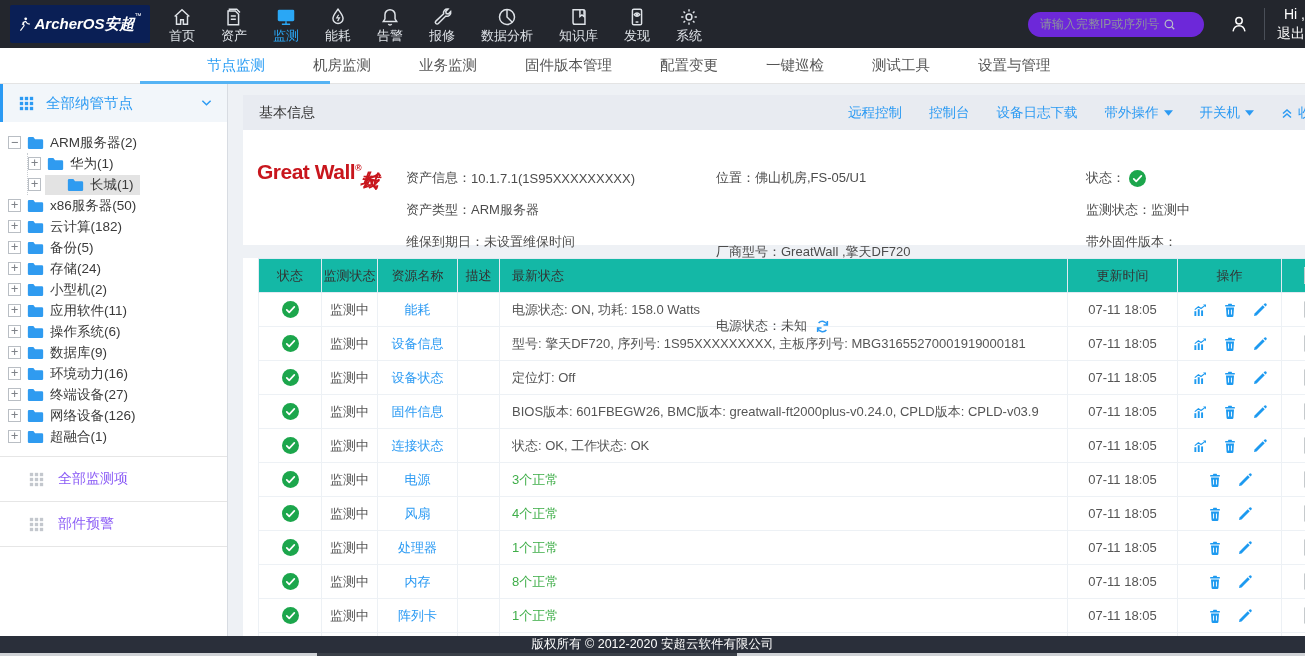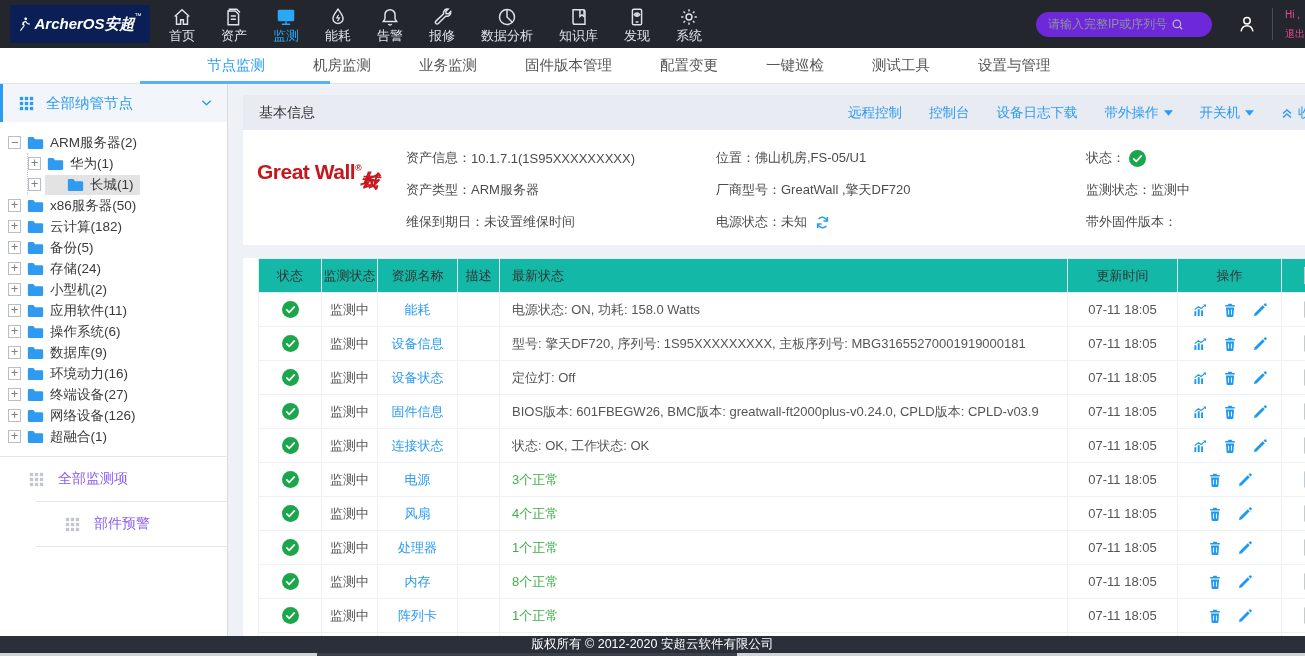--- a/index.html
+++ b/index.html
@@ -25,21 +25,21 @@
   .searchbox{width:156px;height:25px;background:#6d28d9;border-radius:13px;display:flex;
              align-items:center;padding:0 10px;}
   .searchbox input{background:transparent;border:0;outline:none;color:#cfd3da;font-size:12px;width:120px;
                    font-family:inherit;}
   .searchbox input::placeholder{color:#8d939d;}
   .search-ico{color:#b9bec7;cursor:pointer;}
   .search-ico svg{width:15px;height:15px;}
   .user-ico{margin:0 14px 0 24px;color:#fff;cursor:pointer;}
   .user-ico svg{width:22px;height:22px;}
   .topbar-div{width:1px;height:32px;background:#4a4f58;margin-right:12px;}
-  .greet{font-size:10px;color:#ec4899;line-height:19px;white-space:nowrap;}
+  .greet{font-size:14px;color:#ffffff;line-height:19px;white-space:nowrap;text-align:right;}
   .greet .logout{cursor:pointer;}
 
   
   .tabbar{position:absolute;left:0;top:48px;width:100%;height:36px;background:#fff;
           border-bottom:1px solid #e4e4e4;display:flex;align-items:center;padding-left:183px;
           box-sizing:border-box;}
   .tab{font-size:14.5px;color:#555;padding:0 24px;line-height:35px;cursor:pointer;white-space:nowrap;}
   .tab.active{color:#2a9df4;}
   .inkbar{position:absolute;left:140px;bottom:-1px;width:190px;height:3px;background:#55b3f4;}
 
@@ -59,21 +59,21 @@
   .expander{width:13px;height:13px;border:1px solid #b9bec4;background:#fff;color:#7e8288;
             font-size:12px;line-height:11px;text-align:center;margin-right:4px;flex:none;cursor:pointer;
             font-family:"DejaVu Sans Mono",monospace;box-sizing:border-box;}
   .tree-label{display:flex;align-items:center;gap:6px;padding:1px 6px 1px 2px;cursor:pointer;}
   .tree-label.selected{background:#e3e3e3;padding-left:22px;}
   .folder{color:#2f9bf0;}
   .folder svg{width:17px;height:14px;}
   .tree-children{margin-left:19px;border-left:1px dotted #c9cdd2;}
   .side-section{height:44px;border-top:1px solid #e6e6e6;display:flex;align-items:center;
                 padding-left:29px;color:#8b5cf6;font-size:14px;cursor:pointer;}
-  .side-section.last{border-bottom:1px solid #e6e6e6;margin-left:36px;}
+  .side-section.last{border-bottom:1px solid #e6e6e6;}
   .side-section .sec-grid{color:#c3c7cd;margin-right:14px;}
   .side-section .sec-grid svg{width:15px;height:15px;}
 
   
   .main{position:absolute;left:229px;top:84px;right:0;bottom:0;overflow:hidden;background:#eef1f5;}
   .card1{margin:11px 0 0 14px;width:1098px;}
   .panel-header{height:35px;background:#e8ebf1;display:flex;align-items:center;padding:0 16px;
                 box-sizing:border-box;}
   .panel-title{font-size:14px;color:#333;}
   .panel-actions{margin-left:auto;display:flex;align-items:center;gap:27px;color:#2b9af3;
@@ -81,24 +81,24 @@
   .pa-link{cursor:pointer;display:flex;align-items:center;gap:5px;}
   .pa-caret svg{width:9px;height:6px;}
   .pa-collapse svg{width:12px;height:12px;}
   .info-body{background:#fff;height:115px;position:relative;}
   .brand{position:absolute;left:14px;top:30px;color:#c8161d;width:150px;}
   .brand-en{font-size:21px;font-weight:bold;letter-spacing:-0.5px;white-space:nowrap;}
   .brand-reg{font-size:9px;vertical-align:super;}
   .brand-cn{position:absolute;left:107px;top:-4px;font-size:18px;line-height:1;font-weight:bold;
             writing-mode:vertical-rl;font-family:"DejaVu Serif","Liberation Serif",serif;
             font-style:italic;transform:rotate(7deg);}
-  .info-cols{position:absolute;left:163px;top:12px;display:flex;}
+  .info-cols{position:absolute;left:163px;top:32px;display:flex;}
   .info-col{display:flex;flex-direction:column;}
   .info-col.c0{width:310px;}
-  .info-col.c1{width:370px;}
+  .info-col.c1{width:370px;gap:42px;}
   .info-row{height:32px;display:flex;align-items:center;font-size:13px;color:#4c4c4c;}
   .info-value{margin-left:0;}
   .i-check{margin-left:4px;}
   .i-check svg{width:17px;height:17px;}
   .i-refresh{margin-left:8px;color:#2b9af3;cursor:pointer;}
   .i-refresh svg{width:15px;height:15px;}
 
   .card2{margin:13px 0 0 14px;background:#fff;padding:0 0 0 15px;width:1084px;height:398px;
          box-sizing:border-box;overflow:hidden;}
   table.mon{border-collapse:collapse;table-layout:fixed;width:1069px;font-size:13px;color:#555;}

